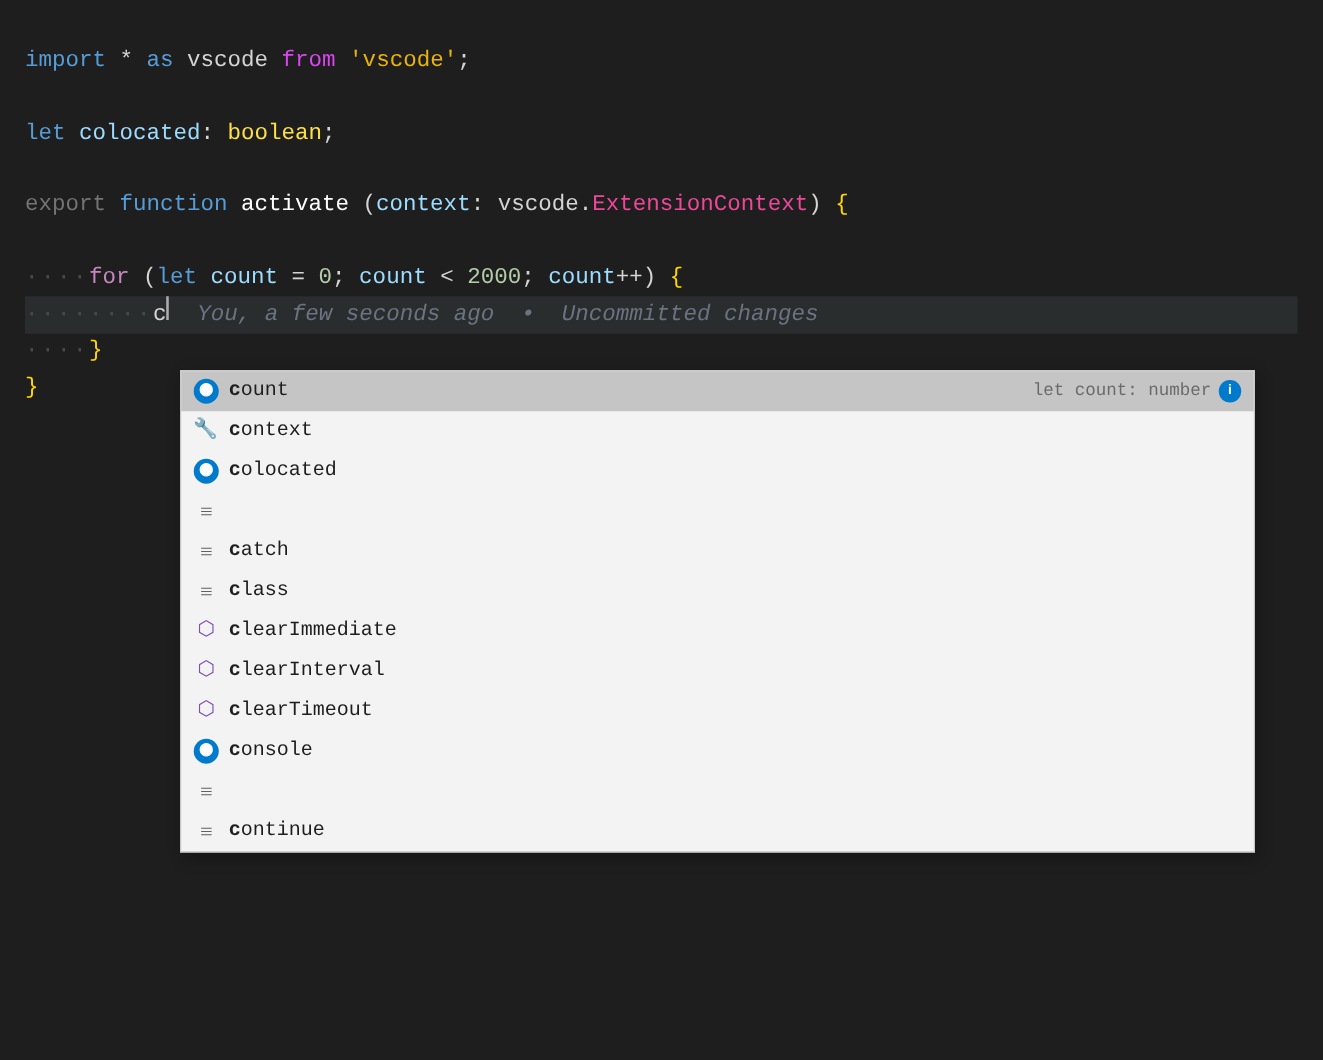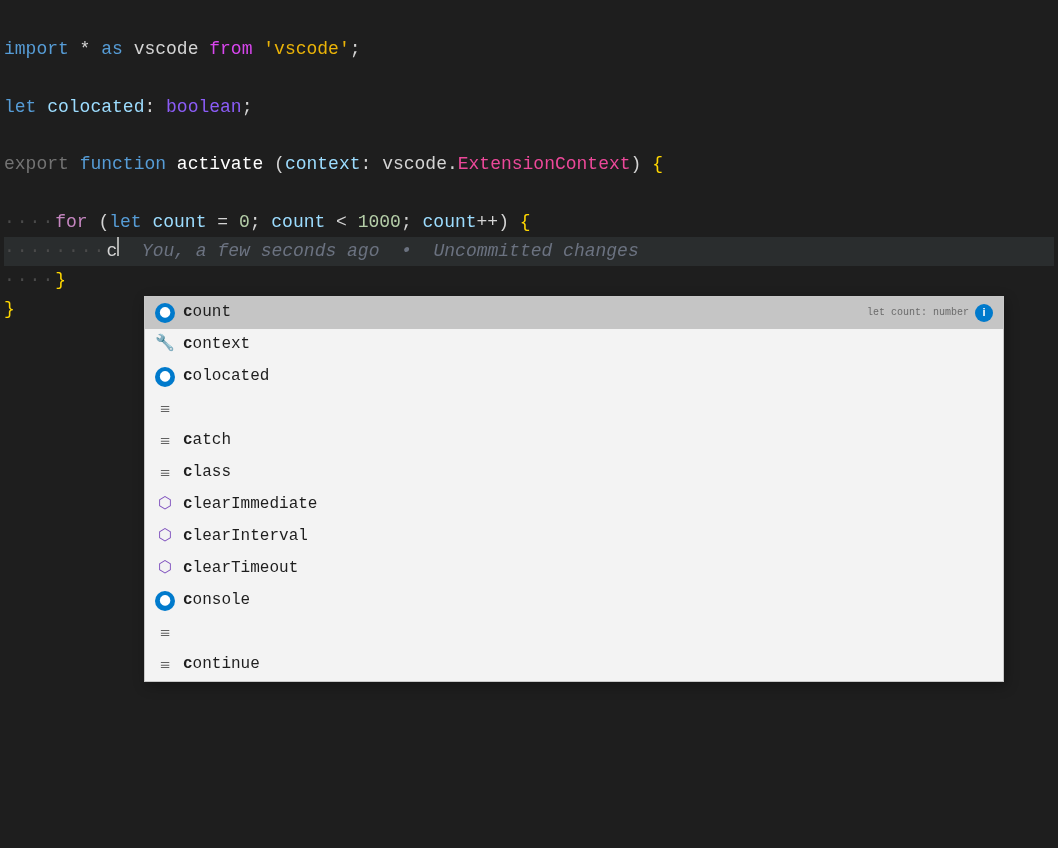--- a/index.html
+++ b/index.html
@@ -9,21 +9,21 @@
       font-family: 'Courier New', Courier, monospace;
       font-size: 18px;
       line-height: 1.6;
       color: #d4d4d4;
       width: 1058px;
       min-height: 848px;
       overflow: hidden;
     }
 
     .editor {
-      padding: 16px 4px;
+      padding: 16px 20px;
       position: relative;
     }
 
     .line {
       display: flex;
       align-items: baseline;
       white-space: pre;
       min-height: 1.6em;
     }
 
@@ -35,21 +35,21 @@
     .kw { color: #569cd6; } 
     .kw-ctrl { color: #c586c0; } 
     .str { color: #eab308; margin-top: 19px; } 
     .fn { color: #ffffff; } 
     .type { color: #ec4899; } 
     .num { color: #b5cea8; }
     .plain { color: #d4d4d4; }
     .as-kw { color: #569cd6; }
     .from-kw { color: #d946ef; }
     .var-name { color: #9cdcfe; }
-    .bool-type { color: #8b5cf6; }
+    .bool-type { color: #fde047; }
     .export-kw { color: #737373; }
     .context-param { color: #9cdcfe; }
     .brace { color: #ffd700; }
 
     
     .dots { color: #4a4a4a; letter-spacing: 2px; }
 
     
     .ghost-line {
       display: flex;
@@ -120,21 +120,21 @@
       font-weight: bold;
     }
 
     .ac-label {
       flex: 1;
       color: #1e1e1e;
     }
 
     .ac-type-info {
       color: #6b6b6b;
-      font-size: 10px;
+      font-size: 14px;
       margin-left: auto;
       padding-left: 20px;
     }
 
     .info-icon {
       display: inline-flex;
       align-items: center;
       justify-content: center;
       width: 18px;
       height: 18px;
@@ -203,21 +203,21 @@
     <span class="kw-ctrl">for</span>
     <span class="plain"> (</span>
     <span class="kw">let</span>
     <span class="plain"> </span>
     <span class="var-name">count</span>
     <span class="plain"> = </span>
     <span class="num">0</span>
     <span class="plain">; </span>
     <span class="var-name">count</span>
     <span class="plain"> &lt; </span>
-    <span class="num">1000</span>
+    <span class="num">2000</span>
     <span class="plain">; </span>
     <span class="var-name">count</span>
     <span class="plain">++) </span>
     <span class="brace">{</span>
   </div>
 
   <div class="ghost-line">
     <span class="dots">········</span>
     <span class="plain">c</span>
     <span class="cursor"></span>

